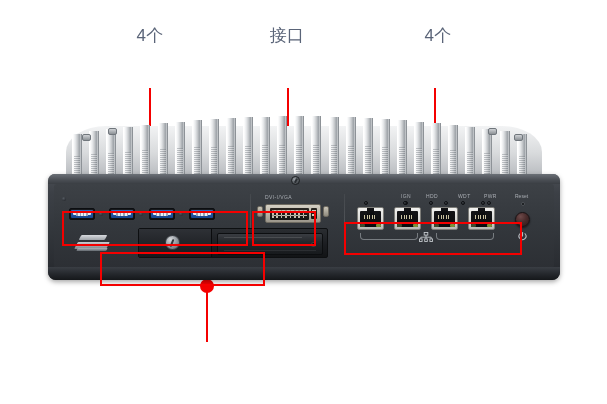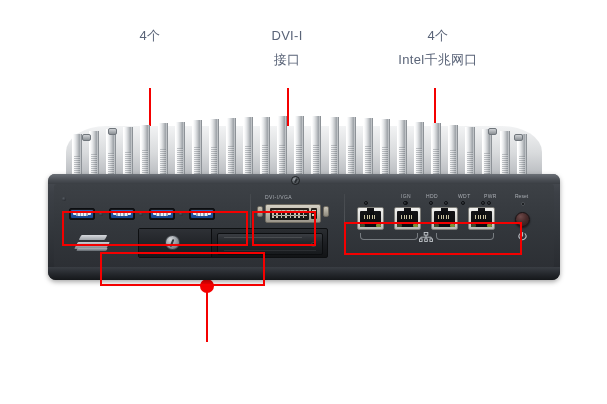--- a/index.html
+++ b/index.html
@@ -6,21 +6,21 @@
   body{
     width:607px;height:404px;overflow:hidden;position:relative;
     font-family:"Liberation Sans","DejaVu Sans",sans-serif;
     -webkit-font-smoothing:antialiased;
   }
   .stage{position:absolute;inset:0;background:#fff;}
 
   
   .anno-label{
     position:absolute;text-align:center;color:#5a6478;
-    font-size:13px;line-height:24px;letter-spacing:.3px;white-space:nowrap;
+    font-size:17px;line-height:24px;letter-spacing:.3px;white-space:nowrap;
   }
   .anno-label .l1{display:block;}
   .anno-label .l2{display:block;}
 
   
   .leader{position:absolute;background:#f40000;width:2px;}
   .dot{position:absolute;width:14px;height:14px;border-radius:50%;background:#f40000;}
 
   
   .hbox{position:absolute;border:2px solid #f40000;box-sizing:border-box;}
@@ -279,27 +279,25 @@
 </head>
 <body>
 
 <div class="stage">
 
   <div class="anno-label" style="left:90px;top:24px;width:120px;">
     <span class="l1">4个</span>
   </div>
 
   <div class="anno-label" style="left:232px;top:24px;width:110px;">
-    <span class="l1">DVI-I</span>
     <span class="l2">接口</span>
   </div>
 
   <div class="anno-label" style="left:358px;top:24px;width:160px;">
     <span class="l1">4个</span>
-    <span class="l2">Intel千兆网口</span>
   </div>
 
 
   <div class="leader" style="left:149px;top:88px;height:127px;"></div>
   <div class="dot" style="left:143px;top:209px;"></div>
 
   <div class="leader" style="left:287px;top:88px;height:128px;"></div>
   <div class="dot" style="left:281px;top:210px;"></div>
 
   <div class="leader" style="left:434px;top:88px;height:128px;"></div>

